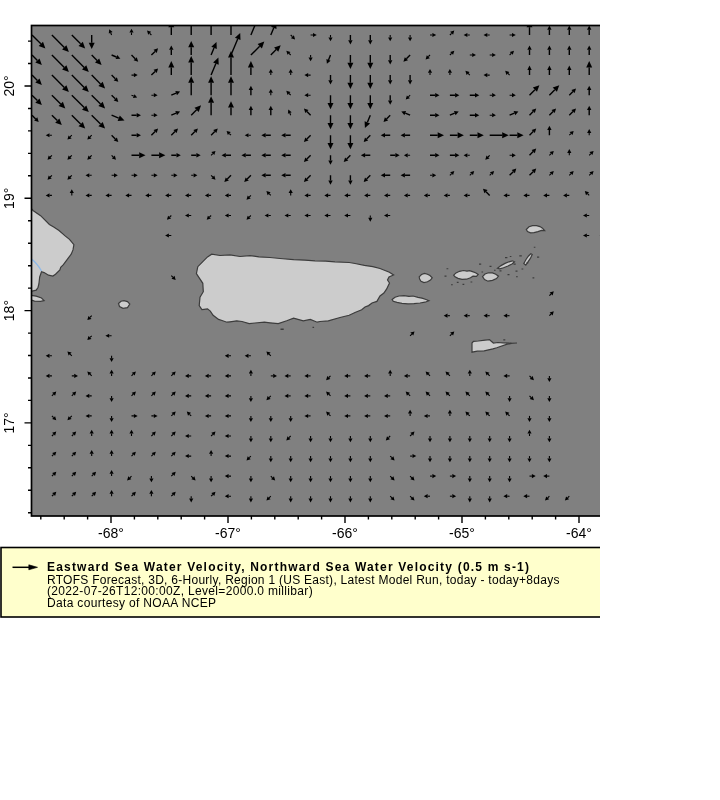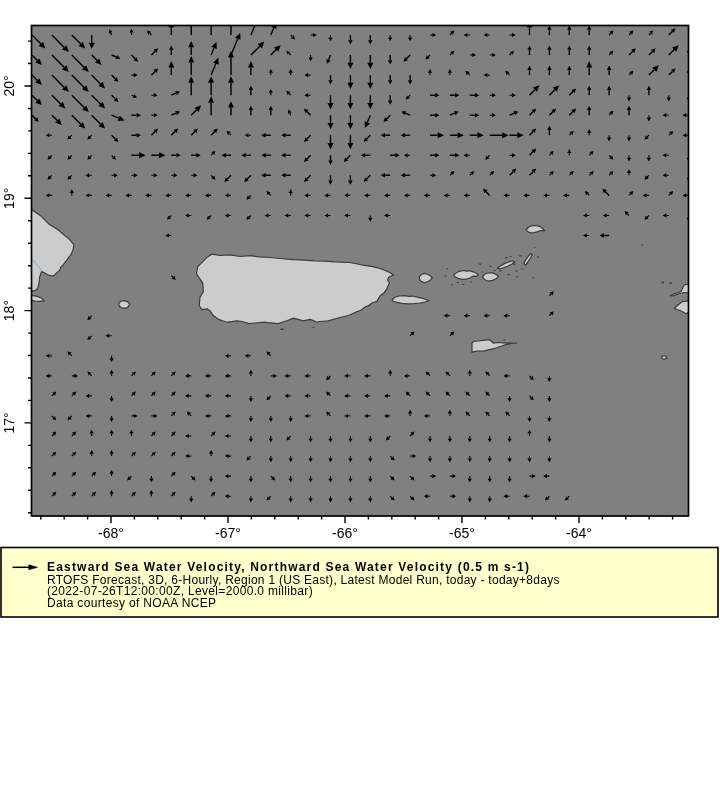--- a/index.html
+++ b/index.html
@@ -1,16 +1,16 @@
 <!DOCTYPE html>
 <html><head>
 <meta charset="utf-8">
 <style>
 html,body{margin:0;padding:0;background:#ffffff;}
-#page{position:relative;width:720px;height:800px;background:#ffffff;overflow:hidden;}
+#page{position:relative;width:600px;height:800px;background:#ffffff;overflow:hidden;}
 svg{display:block;}
 text{font-family:"Liberation Sans",sans-serif;fill:#000;}
 </style>
 </head>
 <body>
 <div id="page">
 <svg width="720" height="800" viewBox="0 0 720 800">
 
 <rect x="31.5" y="25.5" width="657" height="490.5" fill="#808080"></rect>
 <g clip-path="url(#plotclip)">

